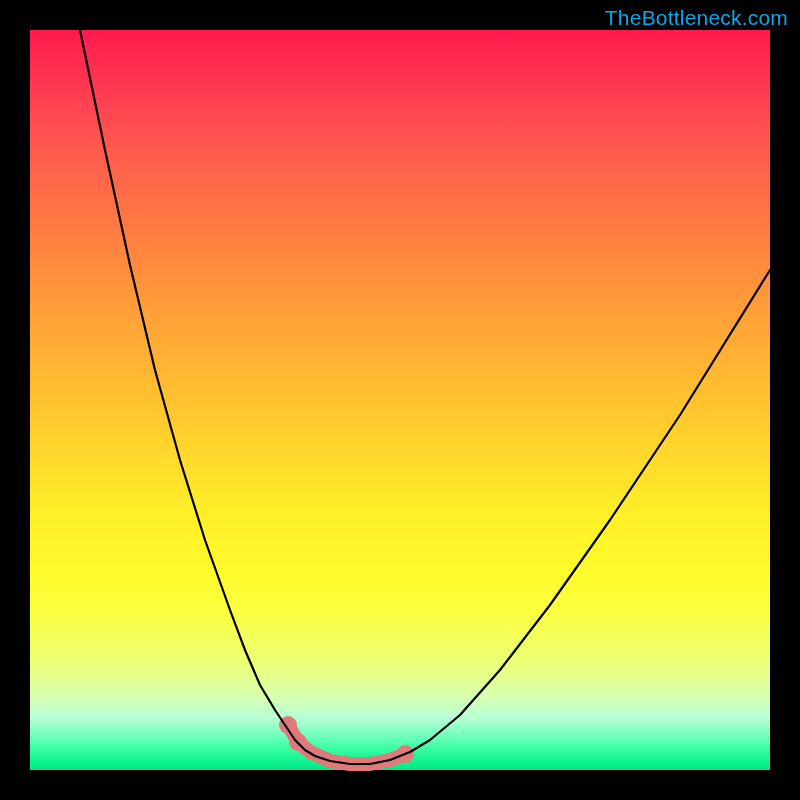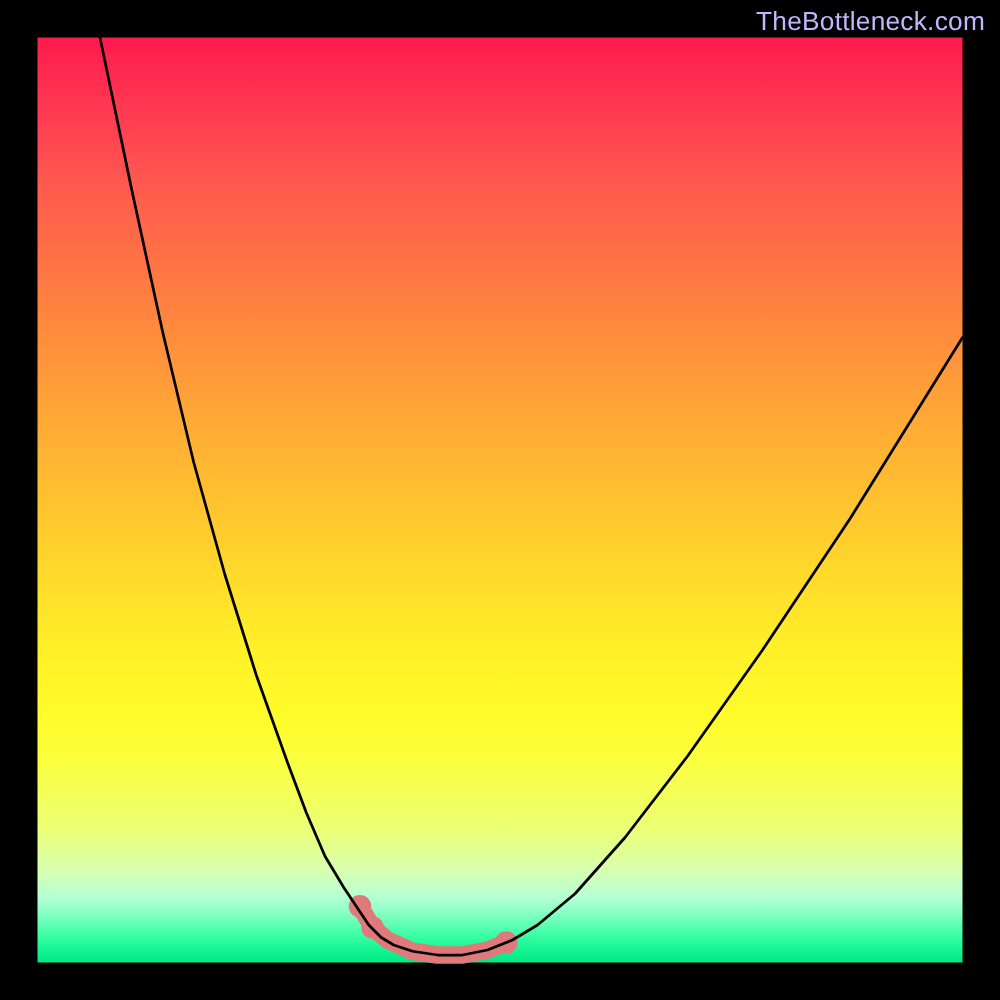--- a/index.html
+++ b/index.html
@@ -45,21 +45,21 @@
       #7cffc0 95%,
       #3dffa5 97%,
       #17f594 98.5%,
       #00e884 100%
     );
   }
   .watermark {
     position: absolute;
     top: 6px;
     right: 12px;
-    color: #c4b5fd;
+    color: #0ea5e9;
     font-size: 21px;
     font-weight: 400;
     letter-spacing: 0.2px;
     user-select: none;
   }
   svg.curve {
     position: absolute;
     left: 0;
     top: 0;
     width: 740px;

